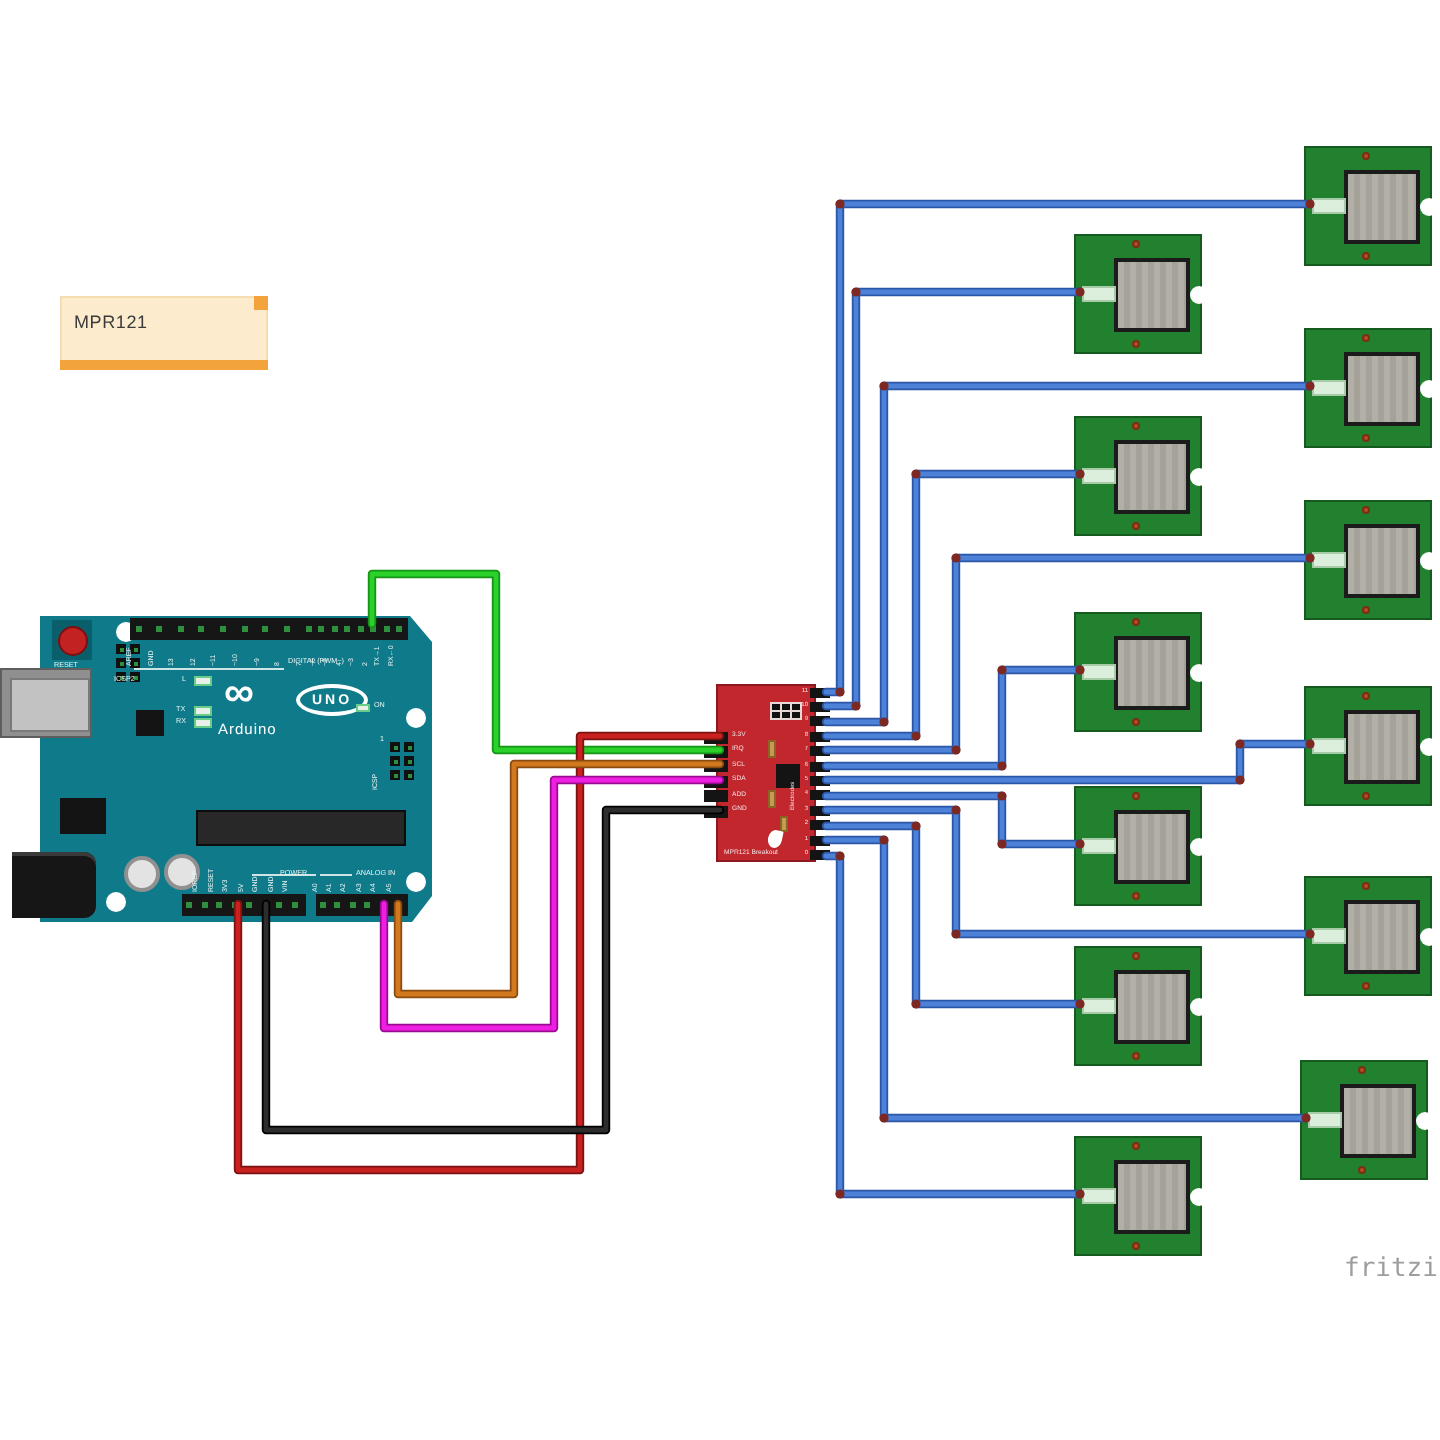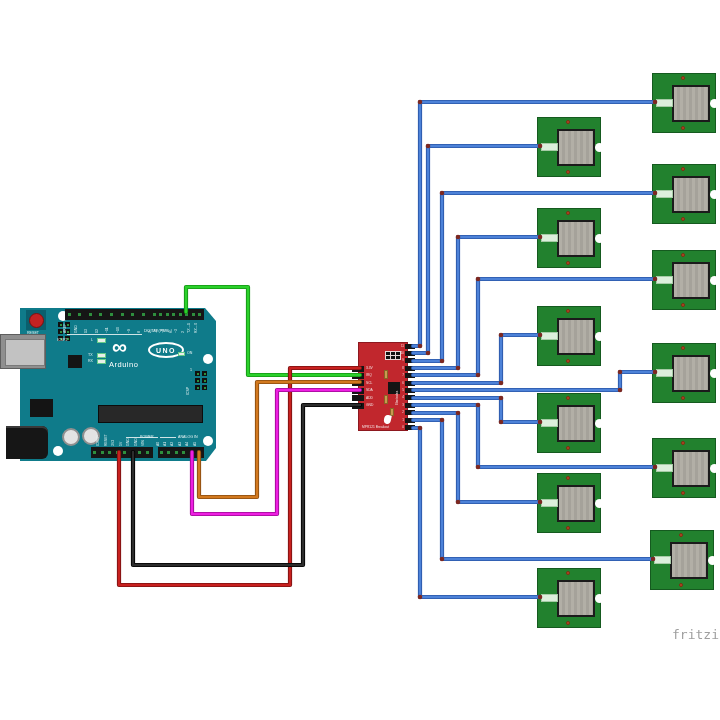--- a/index.html
+++ b/index.html
@@ -66,20 +66,25 @@
   
   .wire-layer{position:absolute;left:0;top:0;}
   .watermark{position:absolute;left:672px;top:627px;font-family:"DejaVu Sans Mono",monospace;
              font-size:13px;color:#9e9e9e;}
 </style>
 </head>
 <body>
 
 <div class="canvas">
 
+  <div class="note">
+    <div class="note-text">MPR121</div>
+    <div class="note-strip"></div>
+    <div class="note-fold"></div>
+  </div>
 
   <div class="board">
     <div class="reset-btn">
       <div class="reset-cap"></div>
     </div>
     <div class="t6" style="left:7px;top:23px;">RESET</div>
     <div class="hole" style="left:38px;top:3px;"></div>
     <div class="hole" style="left:183px;top:46px;"></div>
     <div class="hole" style="left:183px;top:128px;"></div>
     <div class="hole" style="left:33px;top:138px;"></div>

